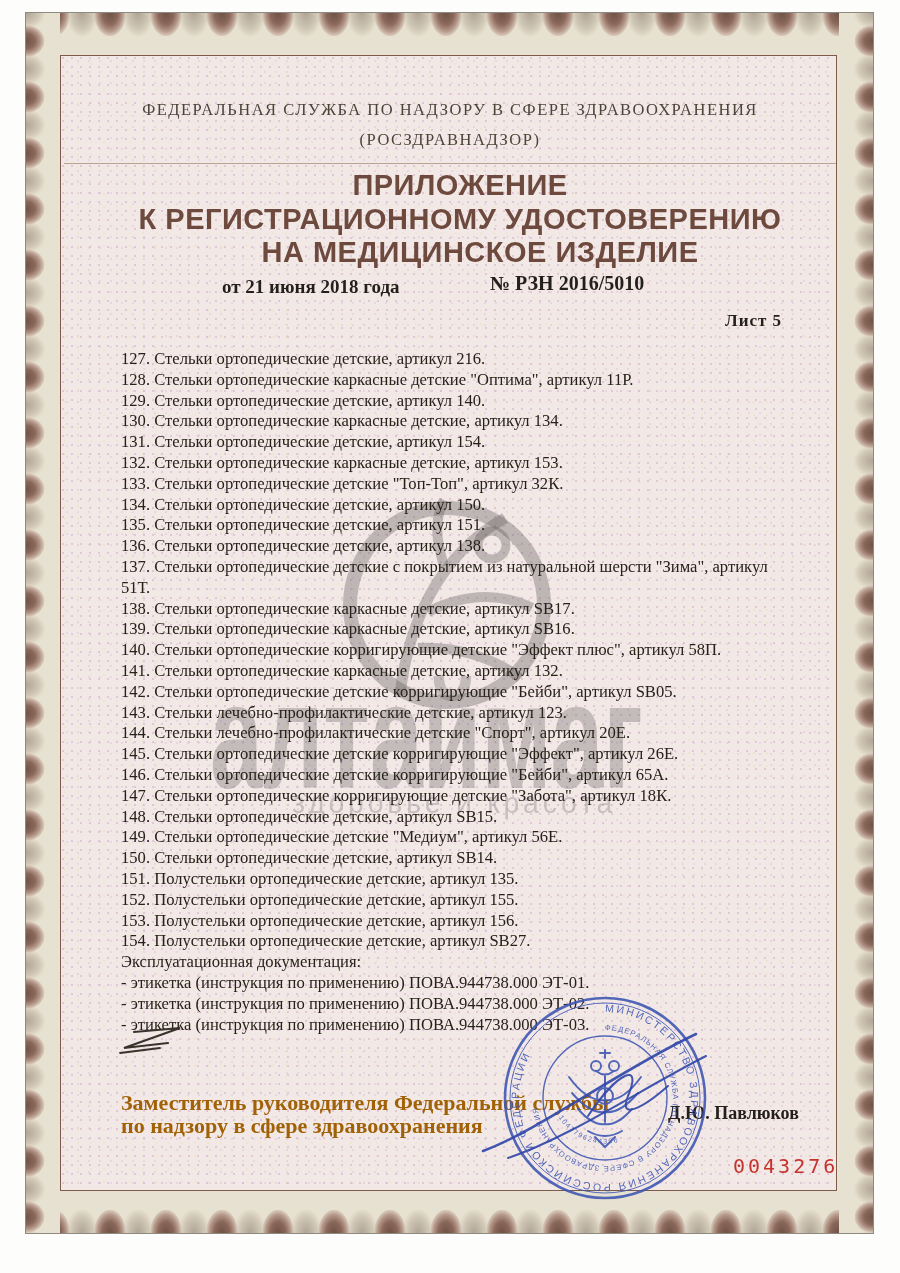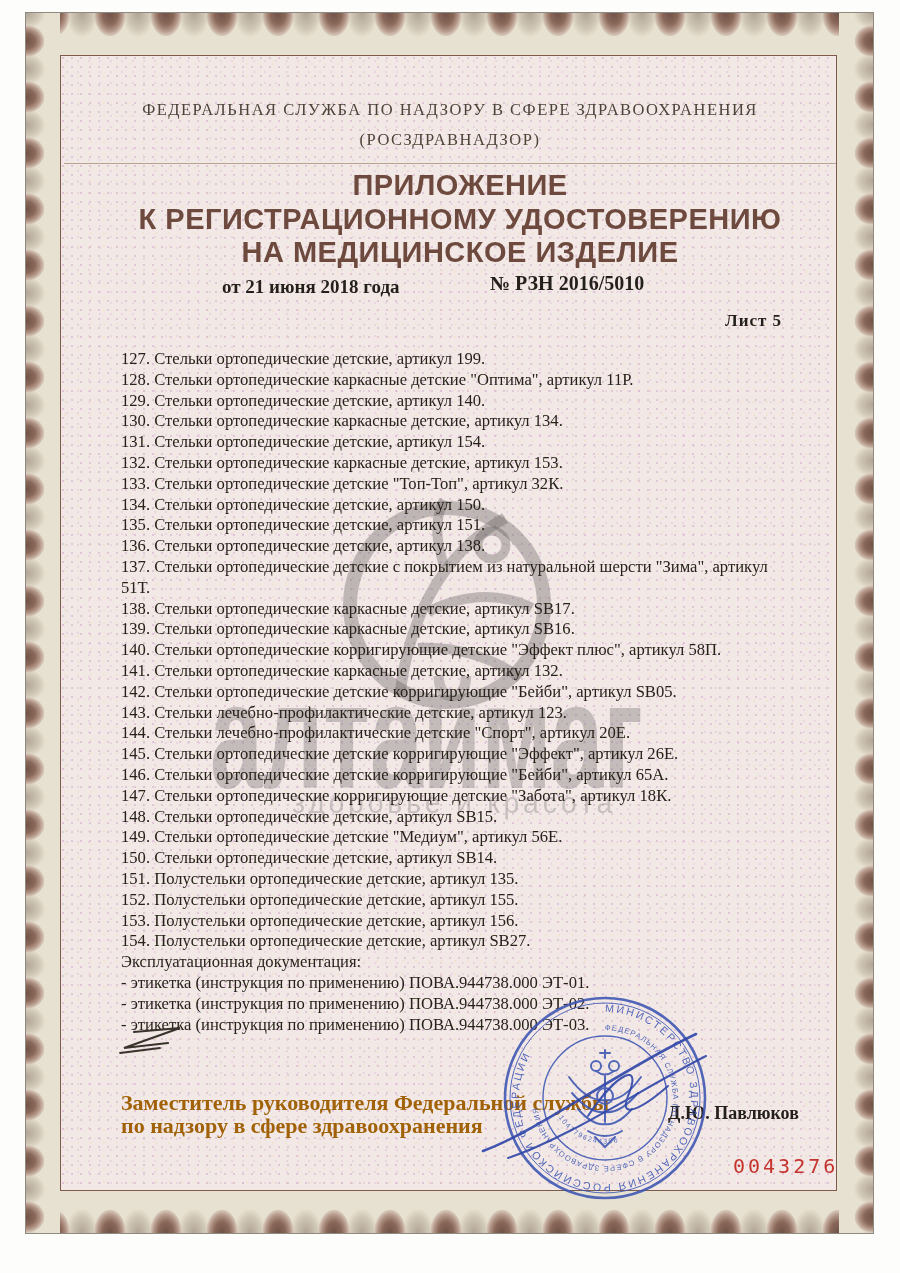--- a/index.html
+++ b/index.html
@@ -40,21 +40,21 @@
       radial-gradient(circle 2px  at 4px 8px,rgba(233,223,183,0.45) 60%,rgba(233,223,183,0) 61%);
     background-size:9px 9px,11px 11px,13px 13px;}
   
   .content{position:absolute;inset:0;z-index:3;}
   .agency{position:absolute;left:62px;width:776px;text-align:center;
     color:#4e4339;font-size:16.5px;letter-spacing:1.5px;font-weight:400;}
   .agency1{top:100px;} .agency2{top:130px;}
   .divider{position:absolute;left:64px;top:163px;width:772px;height:1px;background:#a9927e;opacity:.8;}
   .title{position:absolute;left:72px;width:776px;text-align:center;
     font-family:"Liberation Sans",sans-serif;font-weight:700;color:#6e4a3e;font-size:29px;letter-spacing:.5px;}
-  .title1{top:169px;} .title2{top:203px;} .title3{top:236px;}
+  .title1{top:169px;} .title2{top:203px;} .title3{top:236px;margin-left:20px;}
   .date-label{position:absolute;left:222px;top:276px;font-weight:700;font-size:19px;color:#241f1a;}
   .number-label{position:absolute;left:490px;top:272px;font-weight:700;font-size:20px;color:#241f1a;}
   .sheet-label{position:absolute;left:725px;top:303px;font-weight:700;font-size:17px;color:#241f1a;letter-spacing:1px;margin-top:8px;}
   .text-block{position:absolute;left:121px;top:349px;width:662px;
     font-size:16.6px;line-height:20.8px;color:#272119;}
   .text-block .line{white-space:normal;}
   .sig-pos{position:absolute;left:121px;top:1091px;font-weight:700;font-size:22px;line-height:23px;color:#a16207;}
   .sig-name{position:absolute;left:668px;top:1103px;font-weight:700;font-size:18px;color:#241f1a;}
   .serial{position:absolute;left:733px;top:1154px;font-family:"DejaVu Sans Mono",monospace;
     font-size:20px;letter-spacing:3px;color:#c5332d;}
@@ -98,21 +98,21 @@
     <div class="title title2">К РЕГИСТРАЦИОННОМУ УДОСТОВЕРЕНИЮ</div>
     <div class="title title3">НА МЕДИЦИНСКОЕ ИЗДЕЛИЕ</div>
 
     <div class="date-label">от 21 июня 2018 года</div>
     <div class="number-label">№  РЗН 2016/5010</div>
     <div class="sheet-label">Лист 5</div>
 
     <div class="text-block">
       <div>
 
-      <div class="line">127. Стельки ортопедические детские, артикул 199.</div>
+      <div class="line">127. Стельки ортопедические детские, артикул 216.</div>
           <div class="line">128. Стельки ортопедические каркасные детские "Оптима", артикул 11Р.</div>
           <div class="line">129. Стельки ортопедические детские, артикул 140.</div>
           <div class="line">130. Стельки ортопедические каркасные детские, артикул 134.</div>
           <div class="line">131. Стельки ортопедические детские, артикул 154.</div>
           <div class="line">132. Стельки ортопедические каркасные детские, артикул 153.</div>
           <div class="line">133. Стельки ортопедические детские "Топ-Топ", артикул 32К.</div>
           <div class="line">134. Стельки ортопедические детские, артикул 150.</div>
           <div class="line">135. Стельки ортопедические детские, артикул 151.</div>
           <div class="line">136. Стельки ортопедические детские, артикул 138.</div>
           <div class="line">137. Стельки ортопедические детские с покрытием из натуральной шерсти "Зима", артикул 51Т.</div>

